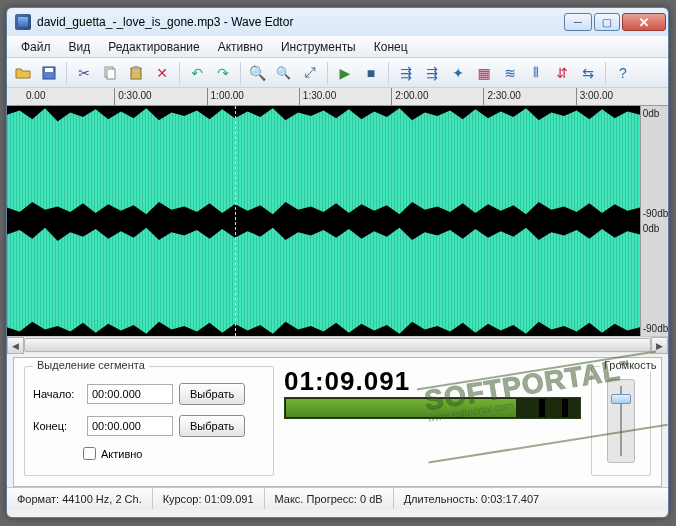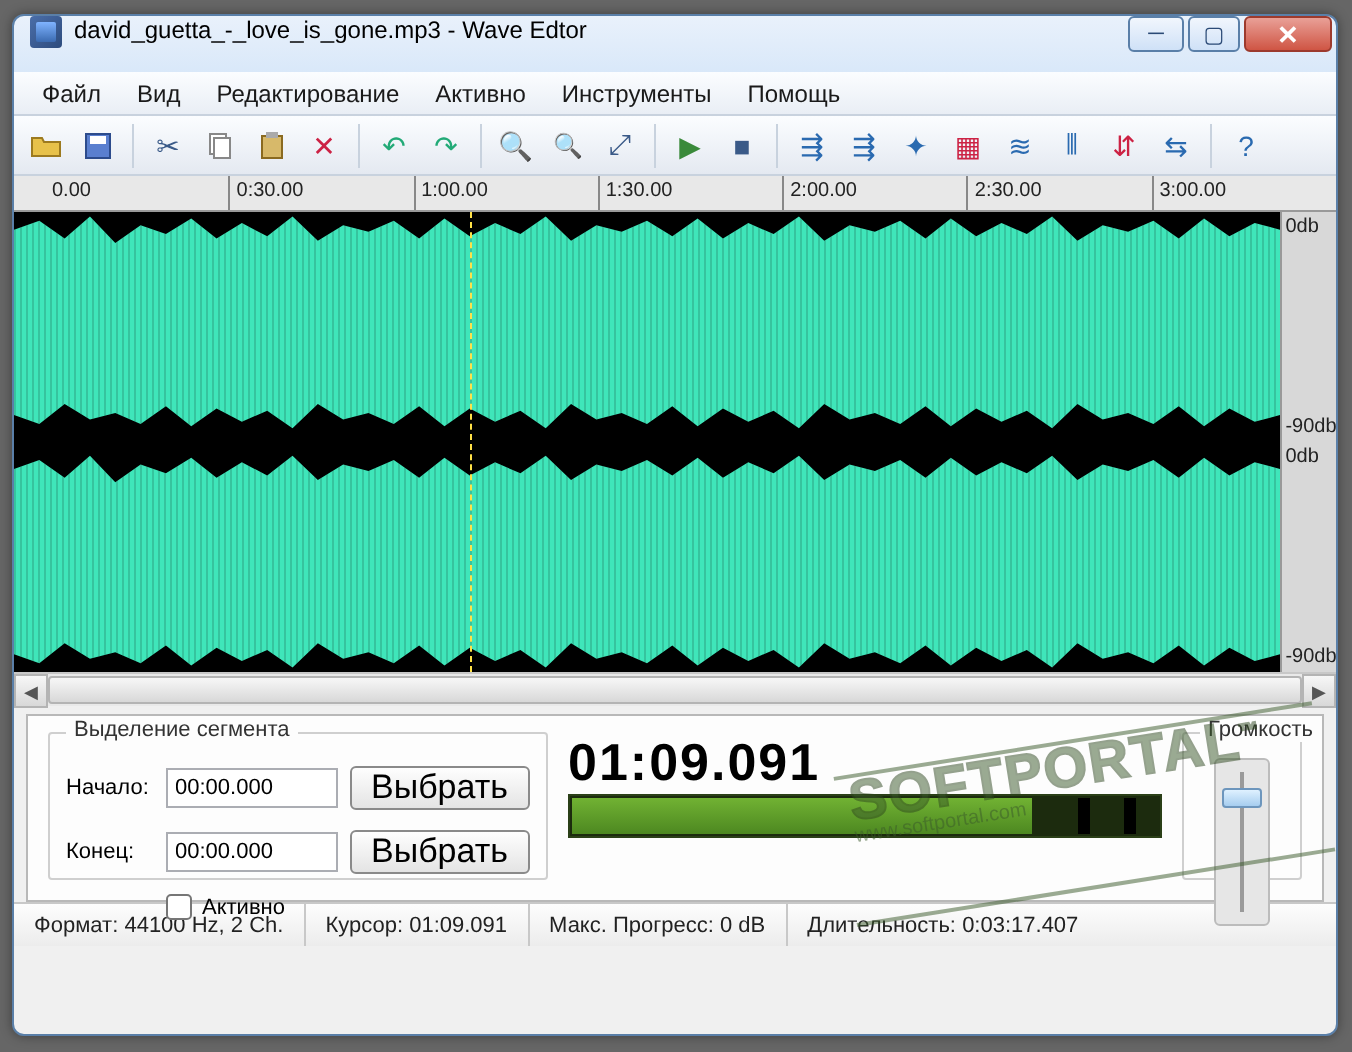--- a/index.html
+++ b/index.html
@@ -1,20 +1,20 @@
 <!DOCTYPE html>
 <html><head>
 <meta charset="utf-8">
 <style>
 * { box-sizing: border-box; margin: 0; padding: 0; font-family: "Segoe UI", Tahoma, sans-serif; }
 body { background: #666; width: 676px; height: 526px; overflow: hidden; }
 
 .outer { position: absolute; left: 6px; top: 7px; width: 663px; height: 511px; border: 1px solid #5a7fa8; border-radius: 6px; background: linear-gradient(#e9f1fb, #d9e8f9 28px, #f0f0f0 28px); box-shadow: 0 0 6px rgba(0,0,0,.4); }
 
-.titlebar { height: 28px; display: flex; padding: 0 2px 0 8px; }
+.titlebar { height: 28px; display: flex; align-items: center; padding: 0 2px 0 8px; }
 .titlebar .ico { width: 16px; height: 16px; background: linear-gradient(135deg,#4b6ea9,#2c4b7d); border-radius: 2px; margin-right: 6px; position: relative; }
 .titlebar .ico::after { content:""; position:absolute; inset:3px; background:linear-gradient(#7fb3ff,#3a6ab0); border-radius:1px;}
 .titlebar .title { font-size: 12px; color: #000; flex: 1; }
 .winbtns { display: flex; gap: 2px; }
 .winbtn { width: 28px; height: 18px; border: 1px solid #5a7fa8; border-radius: 3px; background: linear-gradient(#f1f6fd,#cfe1f7); display:flex; align-items:center; justify-content:center; font-size:11px; color:#2b4a76; }
 .winbtn.max { width: 26px; }
 .winbtn.close { width: 44px; background: linear-gradient(#e9a097,#cf5544); color:#fff; border-color:#9c3a2d; font-size:13px; font-weight:bold; }
 
 .menubar { height: 22px; background: linear-gradient(#fbfdff,#e9eef5); border-bottom: 1px solid #c8d2de; display:flex; align-items:center; padding: 0 6px; gap: 2px; }
 .menubar span { font-size: 12px; color:#1a1a1a; padding: 2px 8px; }
@@ -45,29 +45,29 @@
 .dbcol .lab { font-size:10px; color:#222; padding-left:2px; }
 
 .hscroll { height:17px; background:#e9e9e9; border-top:1px solid #c8c8c8; position:relative; }
 .hscroll .thumb { position:absolute; top:1px; bottom:1px; left:17px; right:17px; background:linear-gradient(#f7f7f7,#d8d8d8); border:1px solid #b4b4b4; border-radius:2px;}
 .hscroll .arr { position:absolute; top:0; width:17px; height:17px; background:linear-gradient(#f7f7f7,#d8d8d8); border:1px solid #b4b4b4; display:flex; align-items:center; justify-content:center; font-size:9px; color:#555;}
 .hscroll .arr.l { left:0;} .hscroll .arr.r { right:0;}
 
 .tabs { padding: 4px 6px 0 6px; }
 .tabhdr { display:flex; }
 .tabhdr .tab { font-size:12px; padding:3px 12px; border:1px solid #b8b8b8; border-bottom:none; background:#fdfdfd; border-radius:3px 3px 0 0; }
-.tabbody { border:1px solid #b8b8b8; background:#fdfdfd; padding:8px 10px 10px 10px; display:flex; gap:10px; height:94px; }
+.tabbody { border:1px solid #b8b8b8; background:#fdfdfd; padding:8px 10px 10px 10px; display:flex; gap:10px; height:130px; }
 
 .group { border:1px solid #cfcfcf; border-radius:2px; padding:6px 8px 8px 8px; position:relative; }
 .group .gl { position:absolute; top:-8px; left:8px; background:#fdfdfd; padding:0 4px; font-size:11px; color:#333; }
 .seg { width:250px; }
 .row { display:flex; align-items:center; gap:6px; margin-top:10px; }
 .row label { font-size:11px; width:48px; }
 .row input[type=text] { width:86px; height:20px; font-size:11px; padding:0 4px; border:1px solid #abadb3; background:#fff;}
-.btn { height:22px; padding:0 10px; font-size:17px; border:1px solid #8a8a8a; background:linear-gradient(#fefefe,#e4e4e4); border-radius:3px; }
+.btn { height:22px; padding:0 10px; font-size:11px; border:1px solid #8a8a8a; background:linear-gradient(#fefefe,#e4e4e4); border-radius:3px; }
 .chk { display:flex; align-items:center; gap:5px; margin:10px 0 0 50px; font-size:11px;}
 .chk input { width:13px; height:13px; }
 
 .mid { flex:1; display:flex; flex-direction:column; }
 .curlbl { font-size:11px; margin-bottom:4px;}
 .bigtime { font-size:26px; font-weight:bold; font-family: Arial, sans-serif; letter-spacing:1px; }
 .lvllbl { font-size:11px; margin:8px 0 3px 0;}
 .meter { height:22px; border:1px solid #2b4018; background:#1c2b0e; position:relative; }
 .meter .bar { position:absolute; top:1px; bottom:1px; left:1px; background:linear-gradient(#71b233,#4d8821); }
 .meter .bar.b1 { width:78%; }
@@ -104,21 +104,21 @@
       <div class="winbtn close">✕</div>
     </div>
   </div>
 
   <div class="menubar">
     <span>Файл</span>
     <span>Вид</span>
     <span>Редактирование</span>
     <span>Активно</span>
     <span>Инструменты</span>
-    <span>Помощь</span>
+    <span>Конец</span>
   </div>
 
   <div class="toolbar">
     <div class="tbtn">
         <svg viewBox="0 0 16 16">
           <path fill="#e7c14a" stroke="#9c7a1f" d="M1 4h5l1 2h8v7H1z"></path>
         </svg>
       </div>
     <div class="tbtn">
         <svg viewBox="0 0 16 16">

